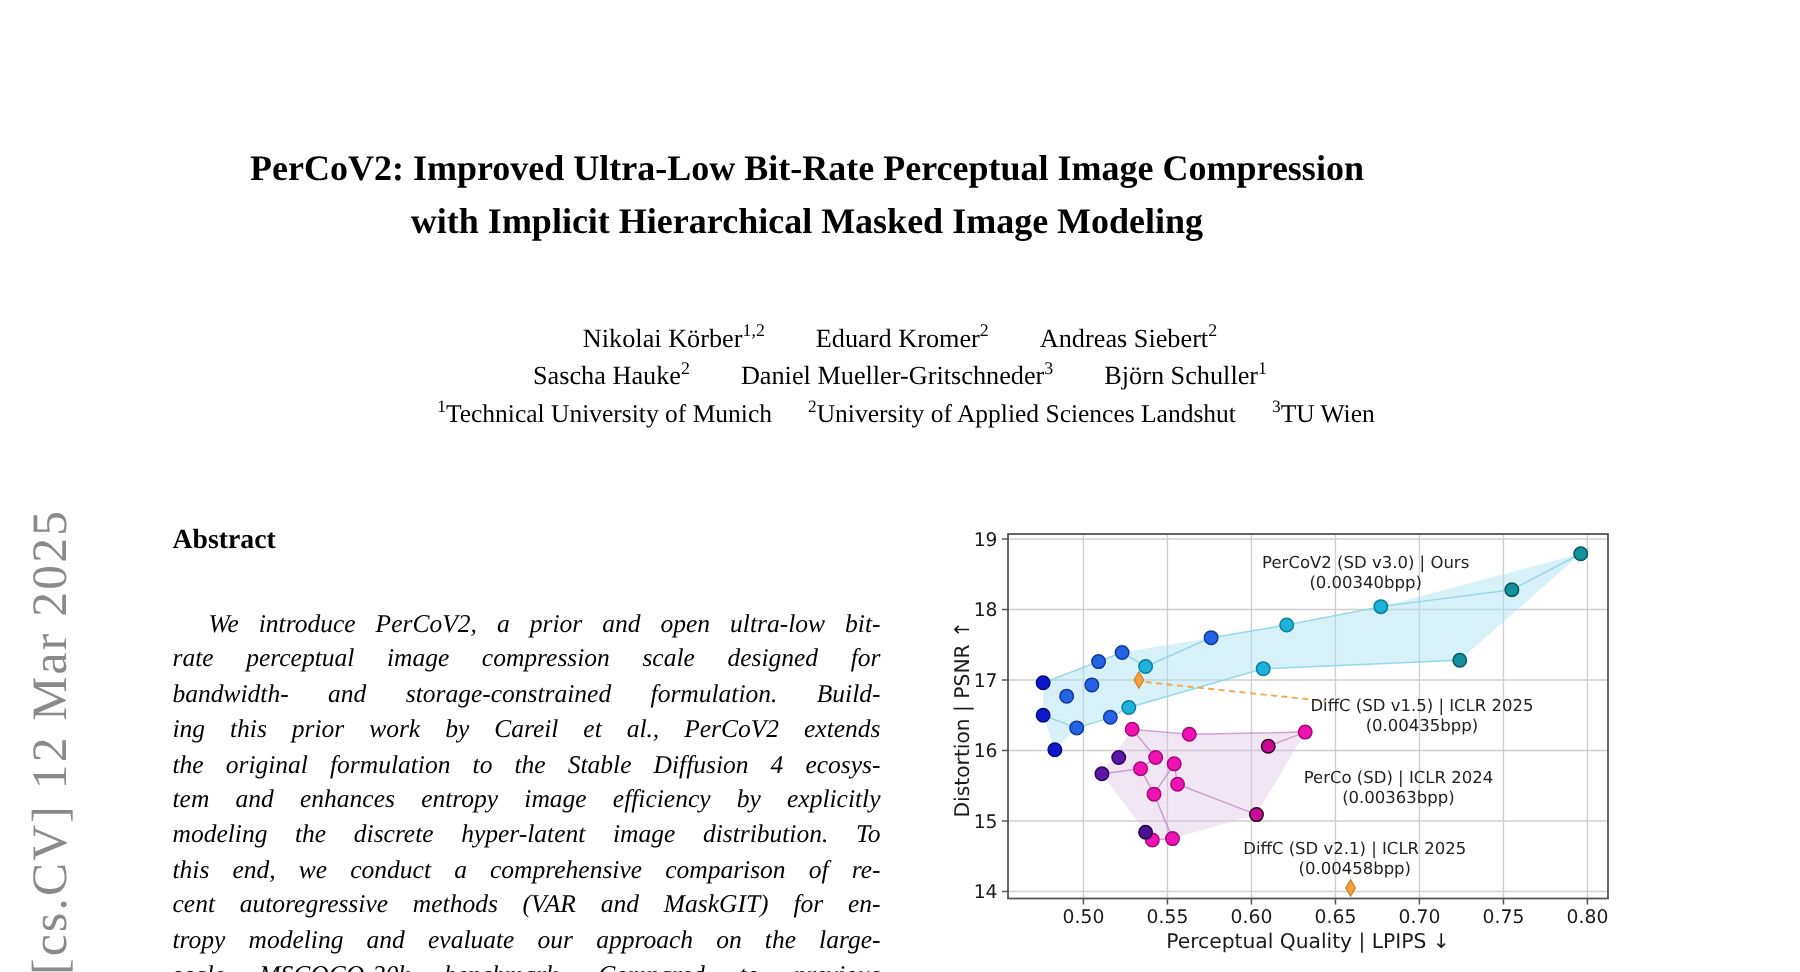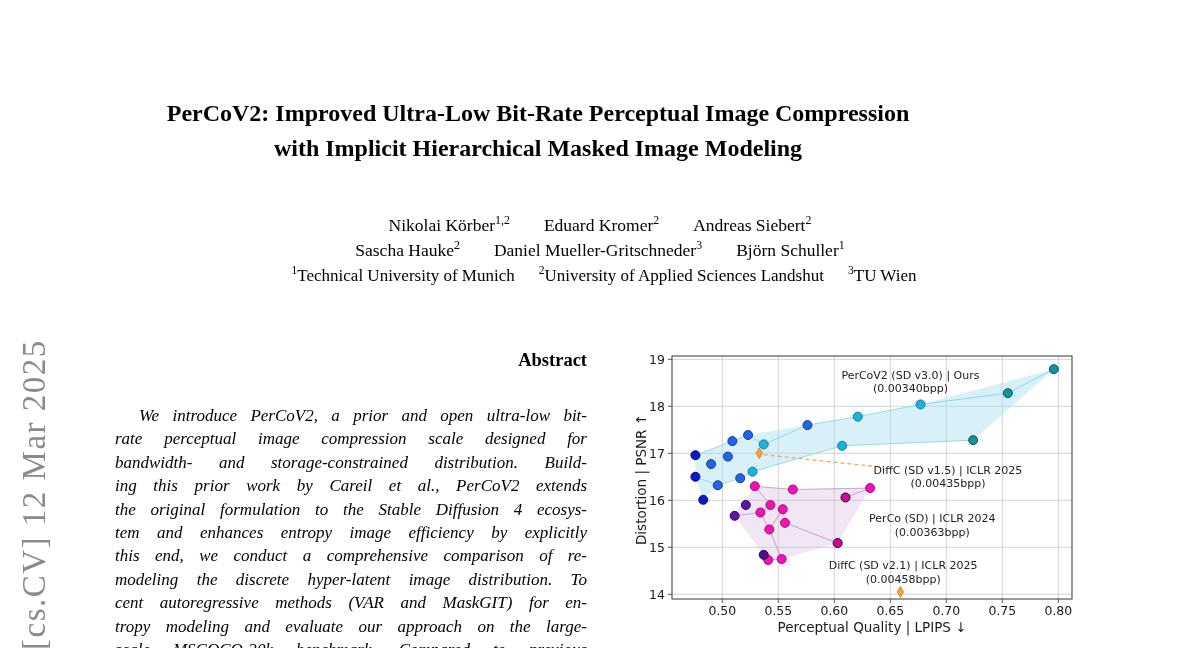--- a/index.html
+++ b/index.html
@@ -18,21 +18,21 @@
 
   .authors-row{position:absolute;left:0;width:1200px;text-align:center;font-size:17.5px;}
   #authors-row1{top:213px;}
   #authors-row2{top:238px;}
   .author{margin:12px 17px;}
   .affil-row{position:absolute;left:4px;width:1200px;text-align:center;font-size:17px;top:264px;}
   .affil{margin:0 12px;}
   sup{font-size:0.68em;}
 
   .abstract-col{position:absolute;left:115px;top:350px;width:472px;}
-  .abs-head{text-align:right;font-weight:bold;font-size:18.5px;}
+  .abs-head{text-align:left;font-weight:bold;font-size:18.5px;}
   #abs-body{margin-top:33px;font-style:italic;font-size:17px;line-height:23.4px;}
   .abs-line{text-align:justify;text-align-last:justify;white-space:nowrap;}
   .abs-line.indent{padding-left:24px;}
 
   .chart{position:absolute;left:635px;top:342px;width:460px;height:302px;
     font-family:"DejaVu Sans",sans-serif;}
   svg text{font-family:"DejaVu Sans",sans-serif;}
 </style>
 </head>
 <body>
@@ -47,26 +47,26 @@
 
   <div class="authors-row" id="authors-row1"><span class="author">Nikolai Körber<sup>1,2</sup></span><span class="author">Eduard Kromer<sup>2</sup></span><span class="author">Andreas Siebert<sup>2</sup></span></div>
   <div class="authors-row" id="authors-row2"><span class="author">Sascha Hauke<sup>2</sup></span><span class="author">Daniel Mueller-Gritschneder<sup>3</sup></span><span class="author">Björn Schuller<sup>1</sup></span></div>
   <div class="affil-row" id="affil-row"><span class="affil"><sup>1</sup>Technical University of Munich</span><span class="affil"><sup>2</sup>University of Applied Sciences Landshut</span><span class="affil"><sup>3</sup>TU Wien</span></div>
 
   <div class="abstract-col">
     <div class="abs-head">Abstract</div>
     <div id="abs-body">
         <div class="abs-line indent">We introduce PerCoV2, a prior and open ultra-low bit-</div>
         <div class="abs-line">rate perceptual image compression scale designed for</div>
-        <div class="abs-line">bandwidth- and storage-constrained distribution.  Build-</div>
+        <div class="abs-line">bandwidth- and storage-constrained formulation.  Build-</div>
         <div class="abs-line">ing this prior work by Careil et al., PerCoV2 extends</div>
         <div class="abs-line">the original formulation to the Stable Diffusion 4 ecosys-</div>
         <div class="abs-line">tem and enhances entropy image efficiency by explicitly</div>
+        <div class="abs-line">modeling the discrete hyper-latent image distribution.  To</div>
         <div class="abs-line">this end, we conduct a comprehensive comparison of re-</div>
-        <div class="abs-line">modeling the discrete hyper-latent image distribution.  To</div>
         <div class="abs-line">cent autoregressive methods (VAR and MaskGIT) for en-</div>
         <div class="abs-line">tropy modeling and evaluate our approach on the large-</div>
         <div class="abs-line">scale MSCOCO-30k benchmark.  Compared to previous</div>
       </div>
   </div>
 
   <div class="chart" id="chart"><svg width="460" height="302" viewBox="0 0 460 302">
         <line x1="87.3" y1="14" x2="87.3" y2="257" stroke="#cfcfcf" stroke-width="0.9"></line>
         <line x1="143.30000000000004" y1="14" x2="143.30000000000004" y2="257" stroke="#cfcfcf" stroke-width="0.9"></line>
         <line x1="199.29999999999995" y1="14" x2="199.29999999999995" y2="257" stroke="#cfcfcf" stroke-width="0.9"></line>

